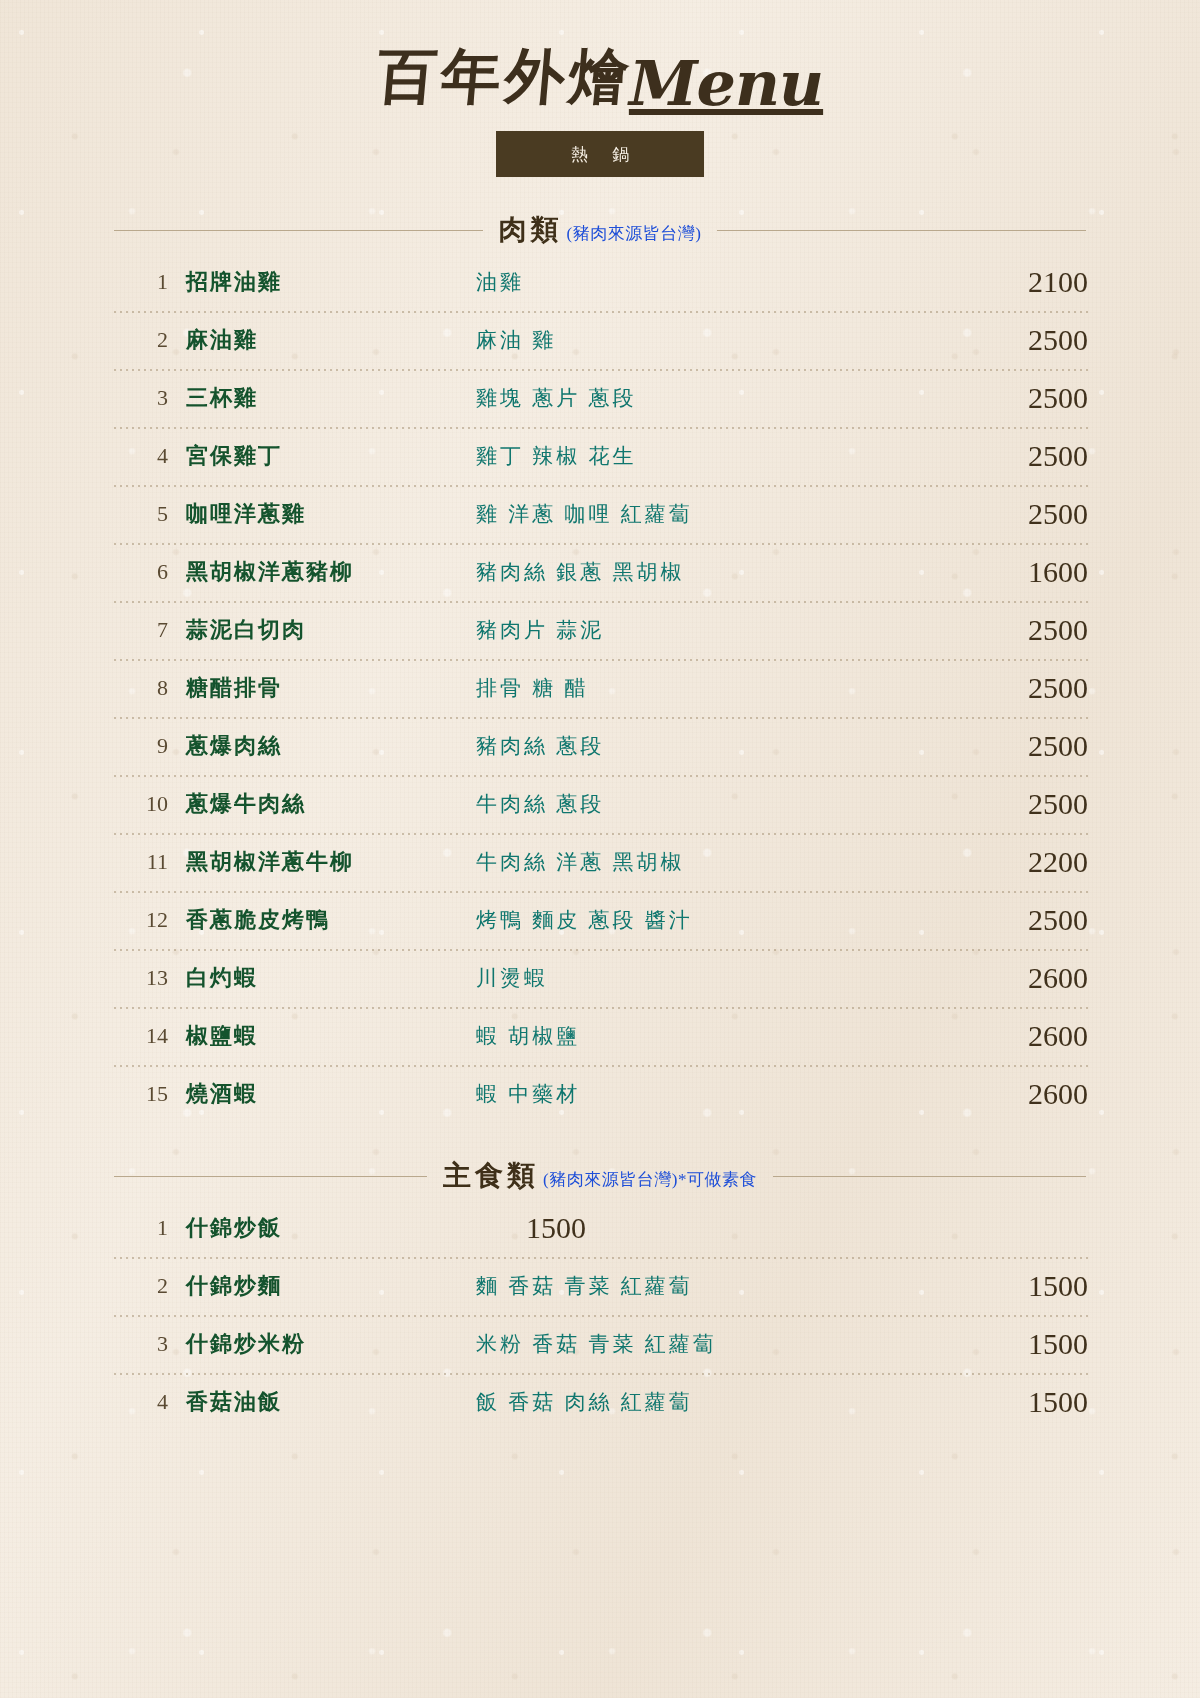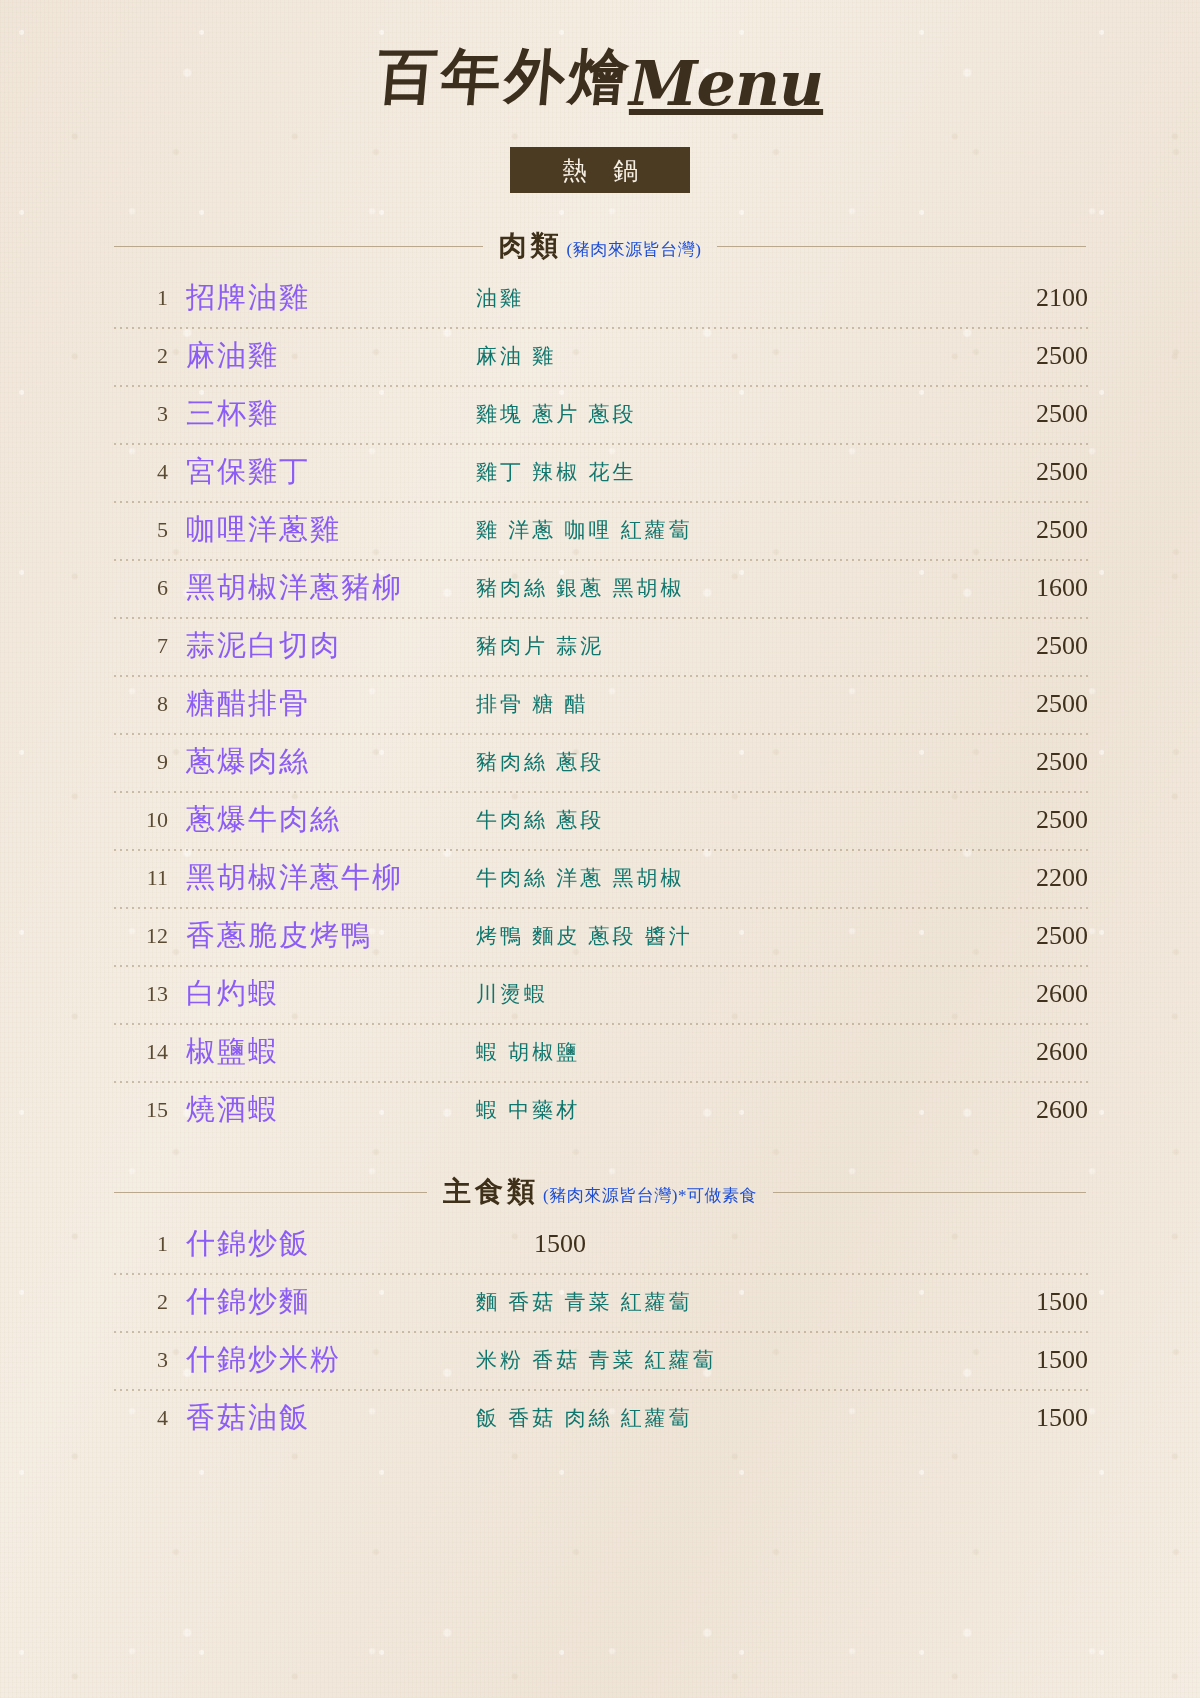--- a/index.html
+++ b/index.html
@@ -75,28 +75,28 @@
     font-weight: 700;
     color: #3d2f1d;
     line-height: 1;
     letter-spacing: -1px;
     margin-left: -8px;
     position: relative;
     top: 6px;
     text-decoration: underline;
   }
   .section-chip {
-    margin: 38px auto 0;
-    width: 180px;
+    margin: 22px auto 0;
+    width: 208px;
     height: 46px;
     background: #4a3venue;
     background-color: #4b3venue;
     background-color: #4a3b22;
     color: #f6efe4;
-    font-size: 25px;
+    font-size: 17px;
     letter-spacing: 10px;
     display: flex;
     align-items: center;
     justify-content: center;
     text-indent: 10px;
     font-weight: 500;
   }
 
   
   .cat {
@@ -157,35 +157,35 @@
   .row .num {
     width: 56px;
     text-align: right;
     padding-right: 18px;
     font-size: 22px;
     color: #5a4a32;
     font-family: "Liberation Serif", serif;
   }
   .row .name {
     width: 290px;
-    font-size: 29px;
-    font-weight: 400;
+    font-size: 22px;
+    font-weight: 700;
     letter-spacing: 2px;
-    color: #8b5cf6;
+    color: #14532d;
   }
   .row .desc {
     flex: 1 1 auto;
     font-size: 21px;
     letter-spacing: 3px;
     color: #0f766e;
   }
   .row .price {
     width: 110px;
     text-align: right;
-    font-size: 26px;
+    font-size: 30px;
     color: #40311c;
     font-family: "Liberation Serif", serif;
   }
 </style>
 </head>
 <body>
 
 <div class="paper-texture"></div>
 
 <div class="page">

